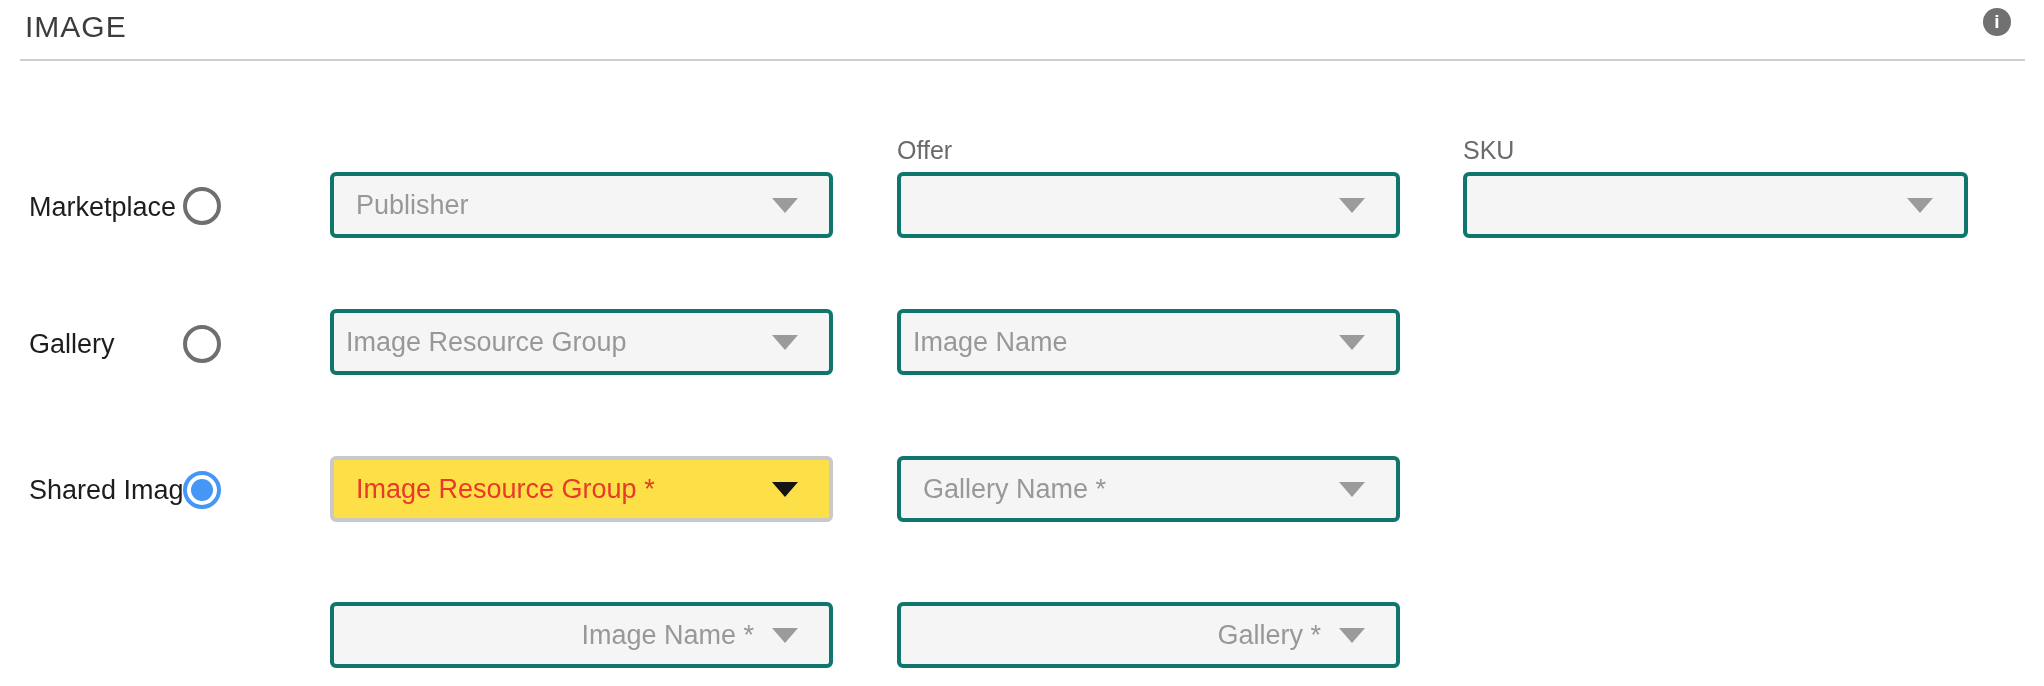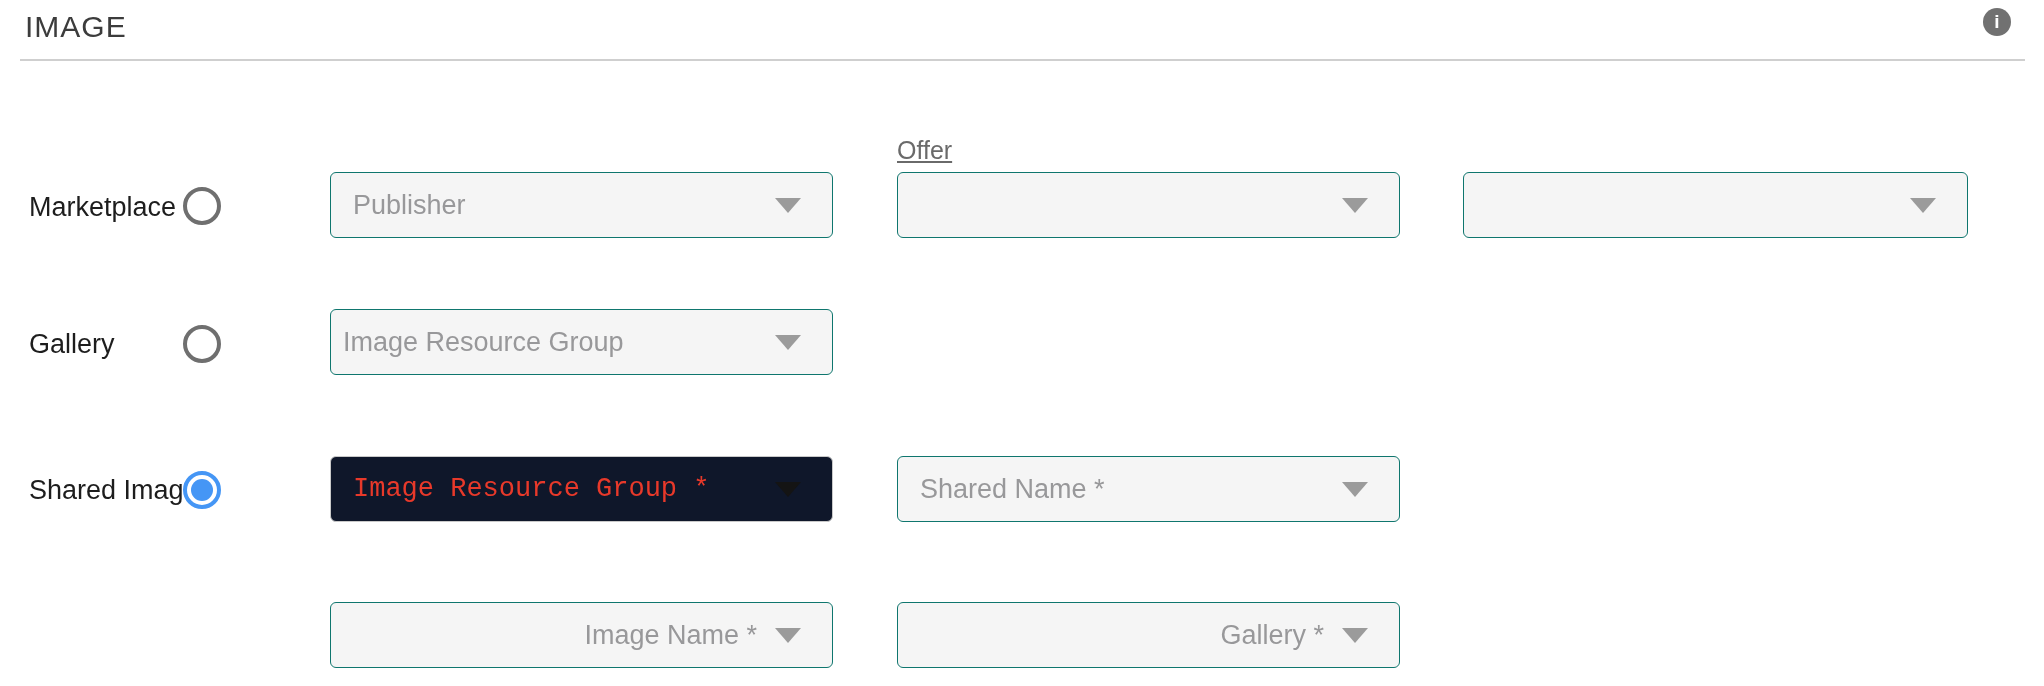--- a/index.html
+++ b/index.html
@@ -85,21 +85,21 @@
     border-radius: 50%;
     background: #4596f5;
   }
 
   
   .dropdown {
     position: absolute;
     width: 503px;
     height: 66px;
     background: #f5f5f5;
-    border: 1px solid #0f766e;
+    border: 4px solid #0f766e;
     border-radius: 6px;
     box-sizing: border-box;
     display: flex;
     align-items: center;
     padding: 0 75px 0 22px;
     font-size: 27px;
     color: #98989a;
     cursor: pointer;
     white-space: nowrap;
     overflow: hidden;
@@ -109,36 +109,34 @@
     right: 31px;
     top: 50%;
     margin-top: -7px;
     width: 0;
     height: 0;
     border-left: 13px solid transparent;
     border-right: 13px solid transparent;
     border-top: 15px solid #9b9b9b;
   }
   .dropdown.active {
-    background: #0f172a;
+    background: #fde047;
     border-color: #c9c9c9;
     color: #e8392a;
-    font-family: Liberation Mono, monospace;
   }
   .dropdown.active .caret {
     border-top-color: #141414;
   }
 
   .field-label {
     position: absolute;
     top: 136px;
     font-size: 25px;
     line-height: 28px;
     color: #6a6a6a;
-    text-decoration: underline;
   }
 
   
   .col1 { left: 330px; }
   .col2 { left: 897px; }
   .col3 { left: 1463px; width: 505px; }
 
   
   .frow1 { top: 172px; }
   .frow2 { top: 309px; padding-left: 12px; }
@@ -150,20 +148,21 @@
 
 <div id="screen">
 
   <div class="section-title">IMAGE</div>
   <div class="info-button">
     <span>i</span>
   </div>
   <div class="header-divider"></div>
 
   <div class="field-label col2">Offer</div>
+  <div class="field-label col3">SKU</div>
 
   <div class="row-label" style="top:191px;">Marketplace</div>
   <div class="radio" style="top:187px;"></div>
   <div class="dropdown col1 frow1">
     <span>Publisher</span>
     <span class="caret"></span>
   </div>
   <div class="dropdown col2 frow1">
     <span></span>
     <span class="caret"></span>
@@ -172,29 +171,33 @@
     <span></span>
     <span class="caret"></span>
   </div>
 
   <div class="row-label" style="top:328px;">Gallery</div>
   <div class="radio" style="top:325px;"></div>
   <div class="dropdown col1 frow2">
     <span>Image Resource Group</span>
     <span class="caret"></span>
   </div>
+  <div class="dropdown col2 frow2">
+    <span>Image Name</span>
+    <span class="caret"></span>
+  </div>
 
   <div class="row-label" style="top:474px;">Shared Image</div>
   <div class="radio checked" style="top:471px;"></div>
   <div class="dropdown active col1 frow3">
     <span>Image Resource Group *</span>
     <span class="caret"></span>
   </div>
   <div class="dropdown col2 frow3">
-    <span>Shared Name *</span>
+    <span>Gallery Name *</span>
     <span class="caret"></span>
   </div>
 
   <div class="dropdown col1 frow4">
     <span>Image Name *</span>
     <span class="caret"></span>
   </div>
   <div class="dropdown col2 frow4">
     <span>Gallery *</span>
     <span class="caret"></span>

